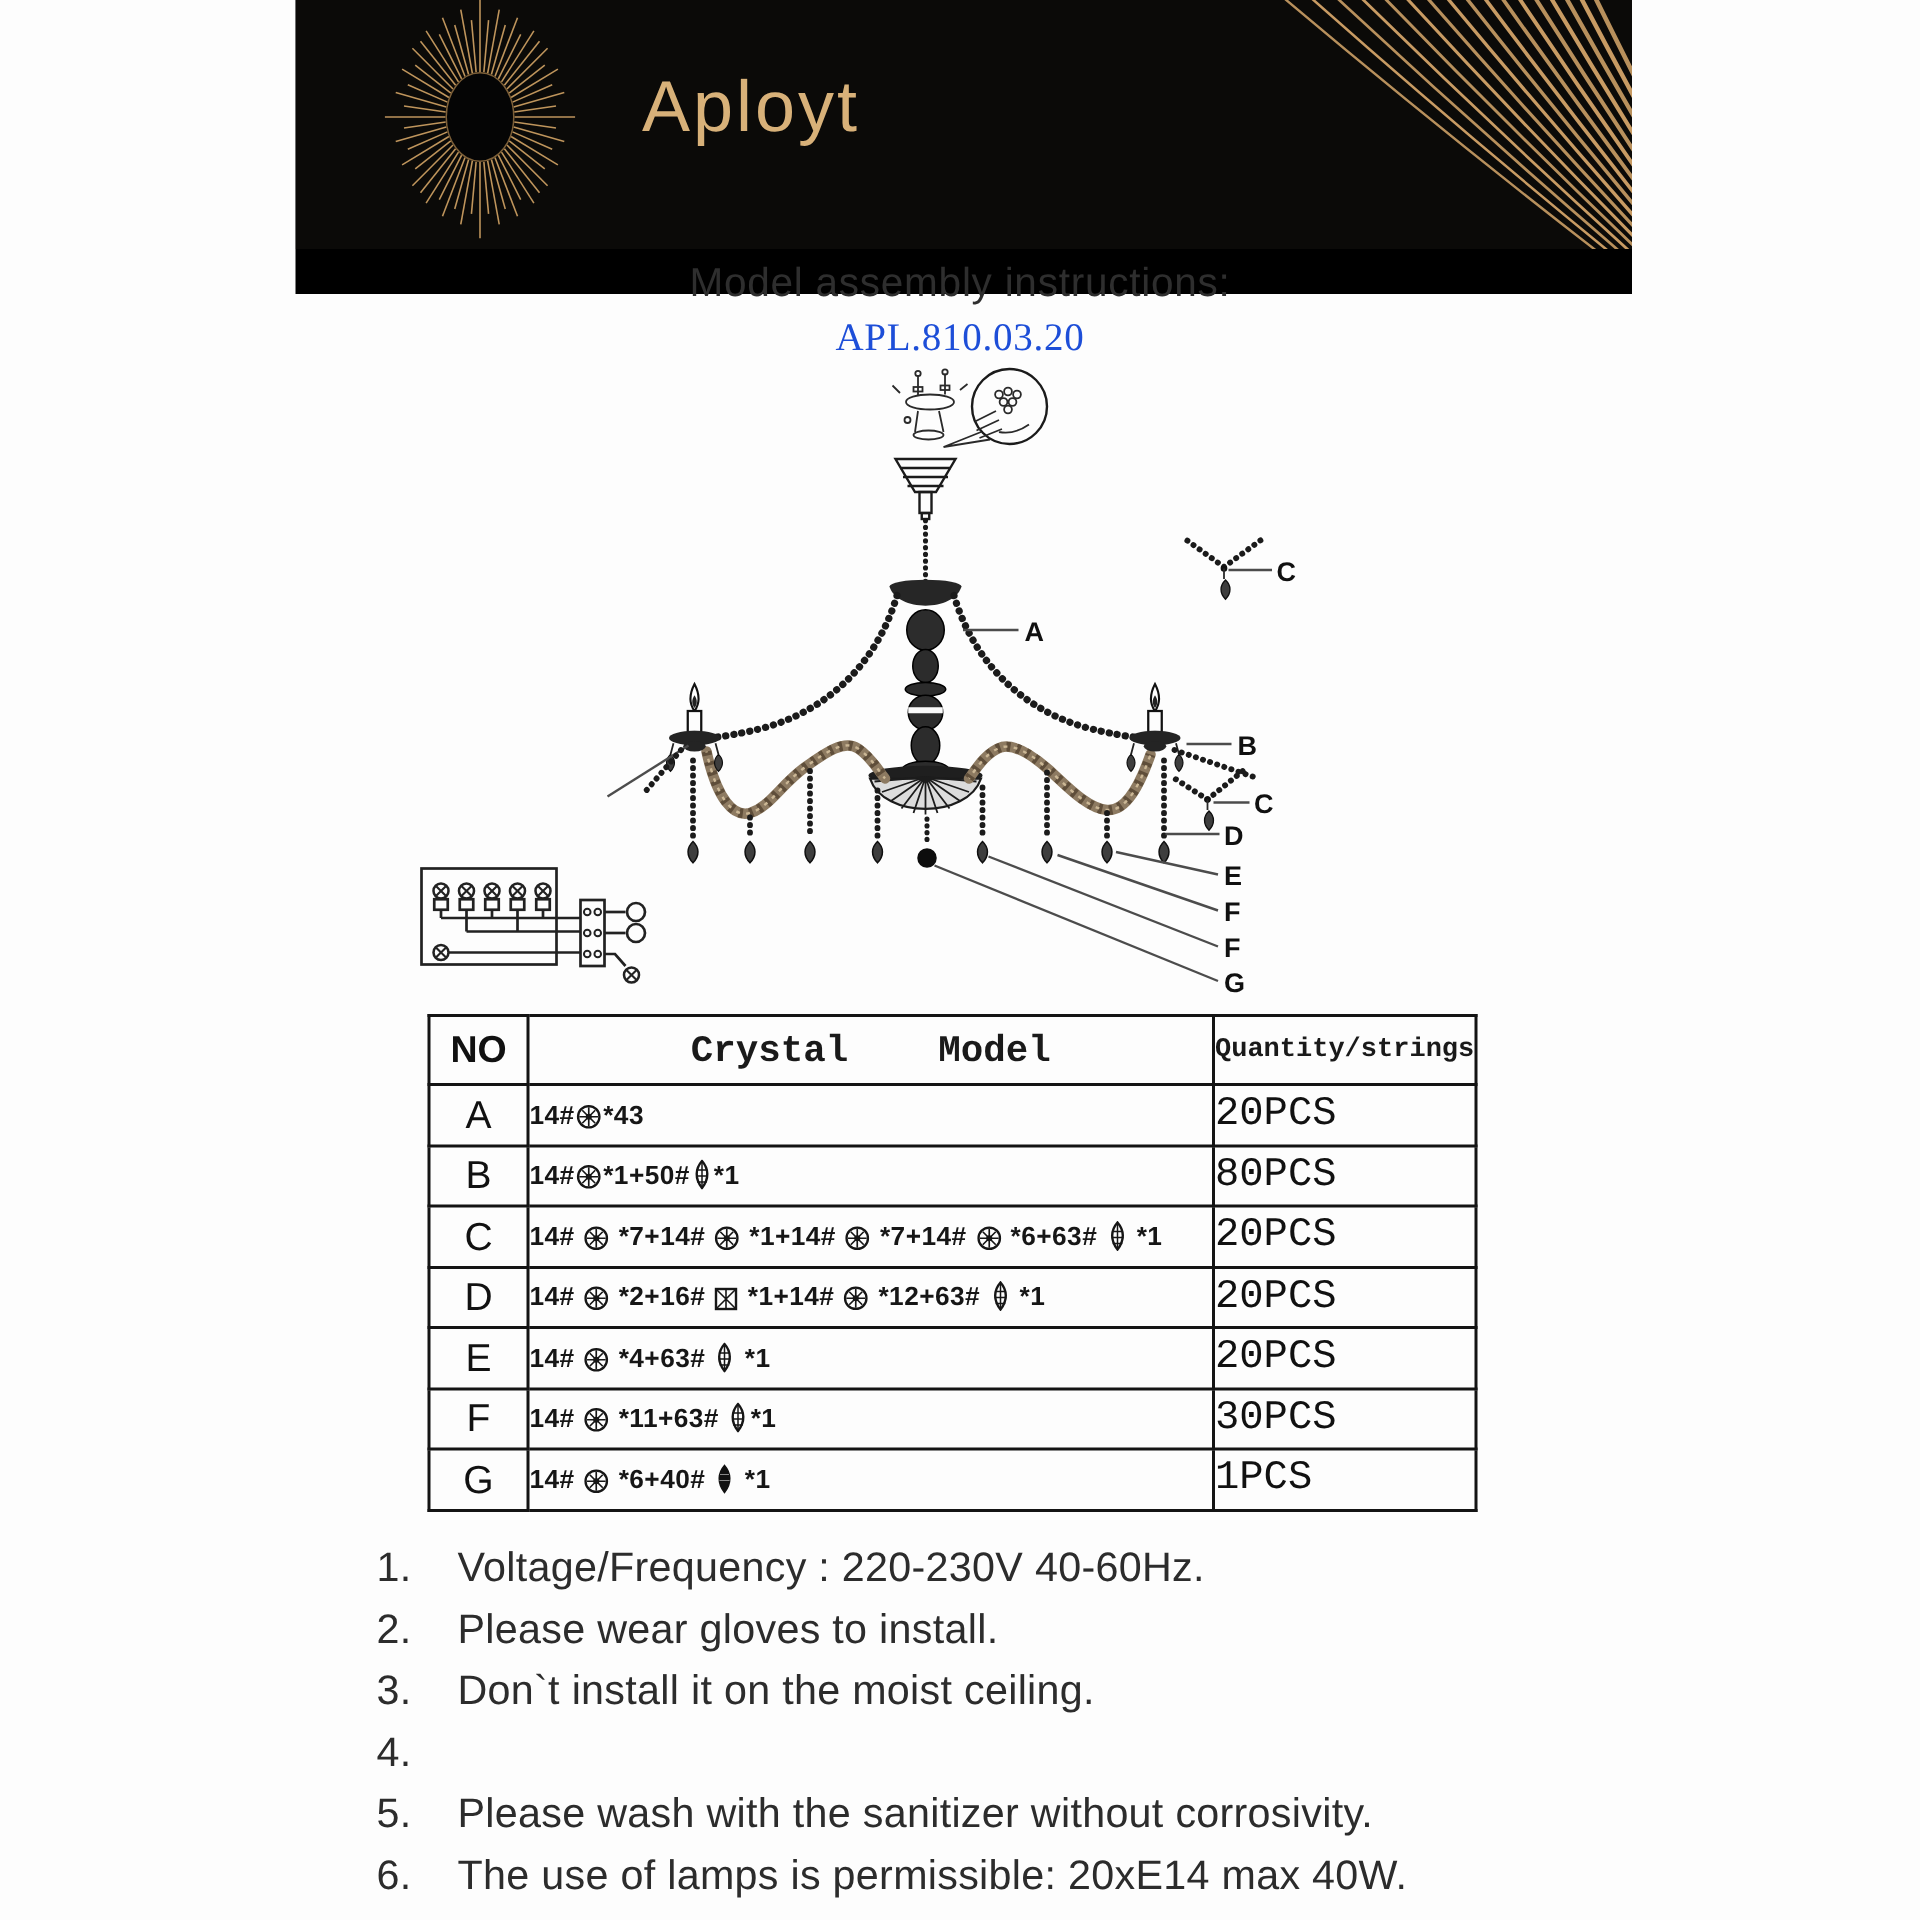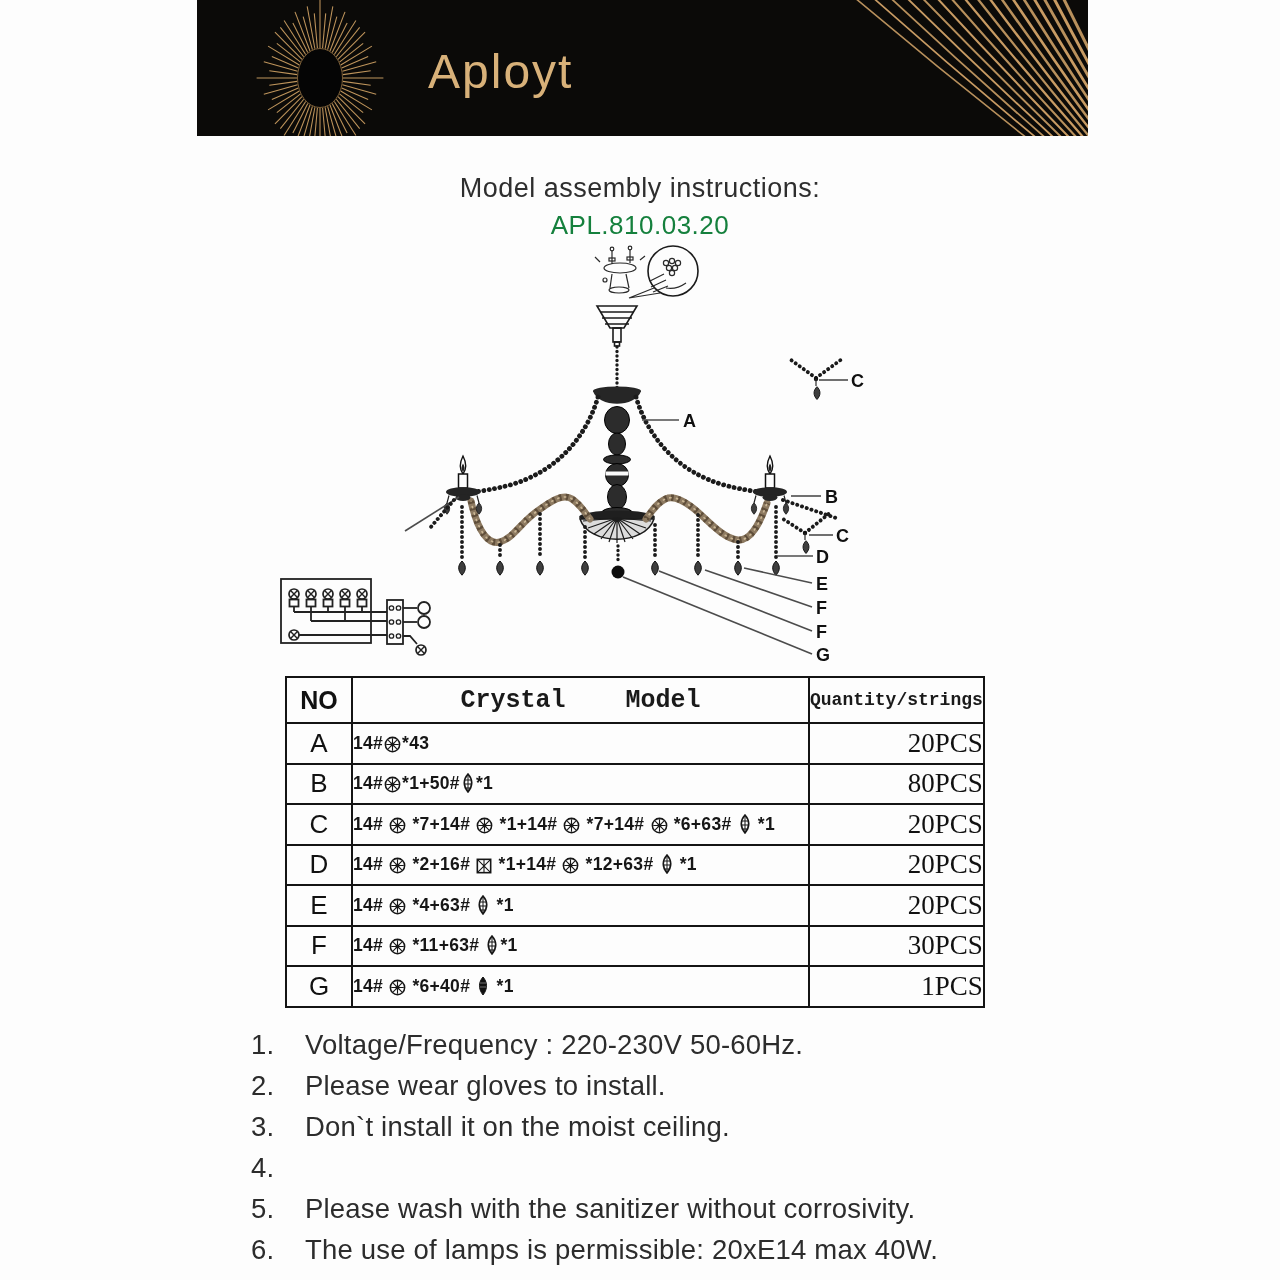--- a/index.html
+++ b/index.html
@@ -1,27 +1,27 @@
 <!DOCTYPE html>
 <html><head>
 <meta charset="utf-8">
 <style>
   html,body{margin:0;padding:0;background:#ffffff;}
   .page{position:relative;width:1280px;height:1280px;background:#fdfdfd;overflow:hidden;
         font-family:"Liberation Sans",sans-serif;color:#232323;}
   
-  .banner{position:absolute;left:197px;top:0;width:891px;height:136px;background:#000000;overflow:hidden;}
+  .banner{position:absolute;left:197px;top:0;width:891px;height:196px;background:#000000;overflow:hidden;}
   .banner svg{position:absolute;left:0;top:0;}
   .brand-name{position:absolute;left:231px;top:44px;font-size:48px;font-weight:400;
               letter-spacing:2px;color:#d8b179;}
   
   .title1{position:absolute;left:0;top:173px;width:100%;text-align:center;font-size:27px;
           font-weight:500;color:#2e2e2e;letter-spacing:.5px;}
   .title2{position:absolute;left:0;top:210px;width:100%;text-align:center;font-size:26px;
-          font-weight:500;color:#15803d;letter-spacing:.5px;}
+          font-weight:500;color:#1d4ed8;letter-spacing:.5px;font-family:Liberation Serif, serif;}
   
   .diagram{position:absolute;left:240px;top:240px;width:700px;height:440px;}
   .bd{fill:none;stroke:#1b1b1b;stroke-width:4.8;stroke-linecap:round;stroke-dasharray:.1 5.3;}
   .bs{fill:none;stroke:#1b1b1b;stroke-width:3.9;stroke-linecap:round;stroke-dasharray:.1 4.9;}
   .ch{fill:none;stroke:#1b1b1b;stroke-width:3.4;stroke-linecap:round;stroke-dasharray:.1 4.4;}
   .ol{fill:none;stroke:#1b1b1b;stroke-width:1.6;}
   .th{fill:none;stroke:#2a2a2a;stroke-width:1.2;}
   .ld{fill:none;stroke:#4c4c4c;stroke-width:1.6;}
   .wd{fill:none;stroke:#222;stroke-width:1.8;}
   .lbl{font-family:"Liberation Sans",sans-serif;font-weight:bold;font-size:18px;fill:#101010;}
@@ -31,21 +31,21 @@
   
   .crystal-table{position:absolute;left:285px;top:676px;border-collapse:collapse;table-layout:fixed;}
   .crystal-table td,.crystal-table th{border:2.5px solid #141414;padding:0;vertical-align:middle;margin-left:44px;}
   .col-no{width:66px;} .col-model{width:457px;} .col-qty{width:151px;}
   .h-no{font-size:25px;font-weight:bold;text-align:center;height:44px;color:#111;}
   .h-model{font-family:"Liberation Mono",monospace;font-size:25px;font-weight:bold;text-align:center;
            white-space:pre;color:#1a1a1a;}
   .h-qty{font-family:Liberation Mono, monospace;font-size:18px;font-weight:bold;text-align:center;color:#1a1a1a;}
   .c-no{font-size:26px;text-align:center;height:38.5px;color:#111;font-weight:500;}
   .c-model{font-size:17.5px;font-weight:bold;padding-left:14px;color:#161616;letter-spacing:.3px;}
-  .c-qty{font-family:Liberation Serif, serif;font-size:27px;text-align:right;color:#111;}
+  .c-qty{font-family:Liberation Mono, monospace;font-size:27px;text-align:left;color:#111;}
   .tbl-icon{vertical-align:-4px;margin:0 1px;}
   
   .instructions{position:absolute;left:251px;top:1024px;width:830px;}
   .instr-row{display:flex;line-height:41px;font-size:27.5px;color:#2c2c2c;letter-spacing:.2px;}
   .instr-num{width:34px;flex:none;}
   .instr-text{margin-left:20px;}
 </style>
 </head>
 <body>
 
@@ -408,21 +408,21 @@
               <use href="#sym-dropfill"></use>
             </svg> *1</td>
           <td class="c-qty">1PCS</td>
         </tr>
       </tbody>
   </table>
 
   <div class="instructions" id="instructions">
       <div class="instr-row">
         <span class="instr-num">1.</span>
-        <span class="instr-text">Voltage/Frequency : 220-230V 50-60Hz.</span>
+        <span class="instr-text">Voltage/Frequency : 220-230V 40-60Hz.</span>
       </div>
       <div class="instr-row">
         <span class="instr-num">2.</span>
         <span class="instr-text">Please wear gloves to install.</span>
       </div>
       <div class="instr-row">
         <span class="instr-num">3.</span>
         <span class="instr-text">Don`t install it on the moist ceiling.</span>
       </div>
       <div class="instr-row">

